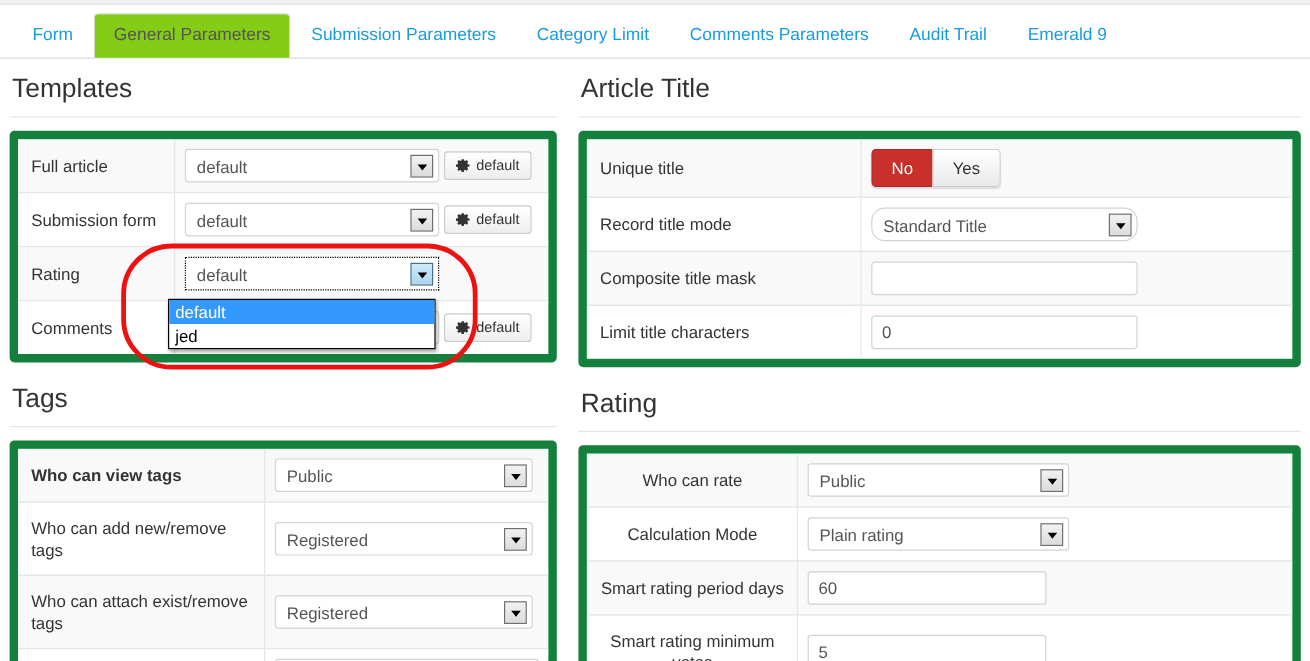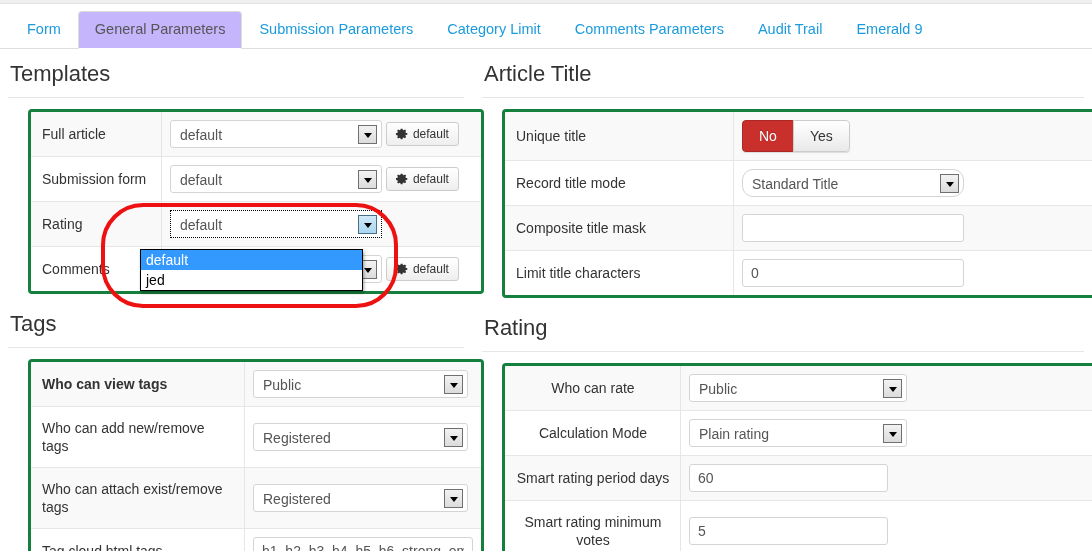--- a/index.html
+++ b/index.html
@@ -29,43 +29,42 @@
     font-size: 14.5px; color: #1b9bdd;
     padding: 9px 16px 10px 16px;
     line-height: 17px;
     border: 1px solid transparent;
     border-radius: 4px 4px 0 0;
     cursor: pointer;
     white-space: nowrap;
   }
   .tab.active {
     color: #555555;
-    background: #c4b5fd;
+    background: #84cc16;
     border-color: #dddddd;
     border-bottom-color: #ffffff;
   }
 
   
   .col-left  { position: absolute; left: 8px;  top: 58px; width: 456px; }
   .col-right { position: absolute; left: 482px; top: 58px; width: 602px; }
 
   .section-title {
     font-size: 22px; font-weight: normal; color: #333333;
     margin: 0; padding: 3px 0 10px 2px; line-height: 26px;
   }
   .section-rule { height: 1px; background: #e6e6e6; margin-bottom: 11px; }
 
   
   table.prefs {
     width: 100%; border-collapse: separate; border-spacing: 0;
-    border: 3px solid #15803d; border-radius: 4px;
+    border: 7px solid #15803d; border-radius: 4px;
     background: #86efac;
     font-size: 14px;
     overflow: hidden;
-    margin-left: 20px;
   }
   table.prefs tr > td { border-top: 1px solid #e6e6e6; }
   table.prefs tr:first-child > td { border-top: none; }
   table.prefs tr:nth-child(odd)  > td { background: #f9f9f9; }
   table.prefs tr:nth-child(even) > td { background: #ffffff; }
 
   td.lbl {
     padding: 12px 10px 12px 11px;
     color: #333333; line-height: 18px;
     vertical-align: middle;

